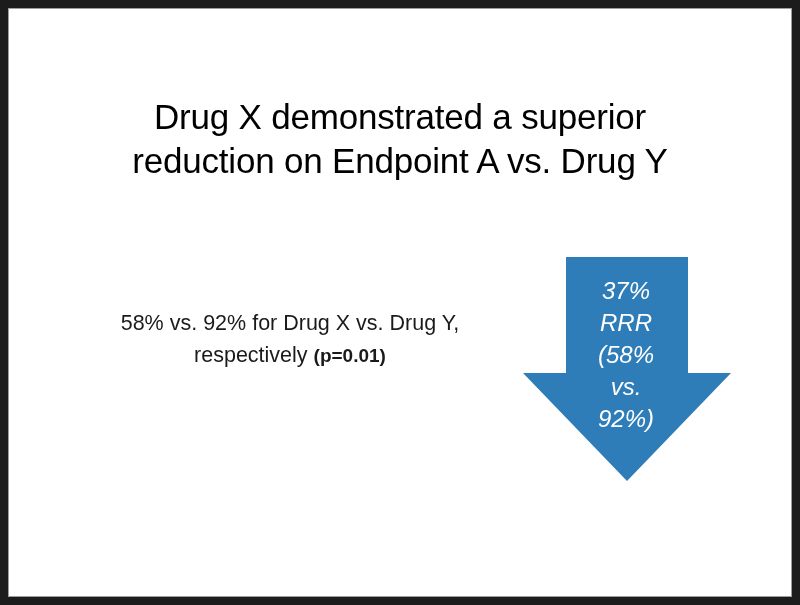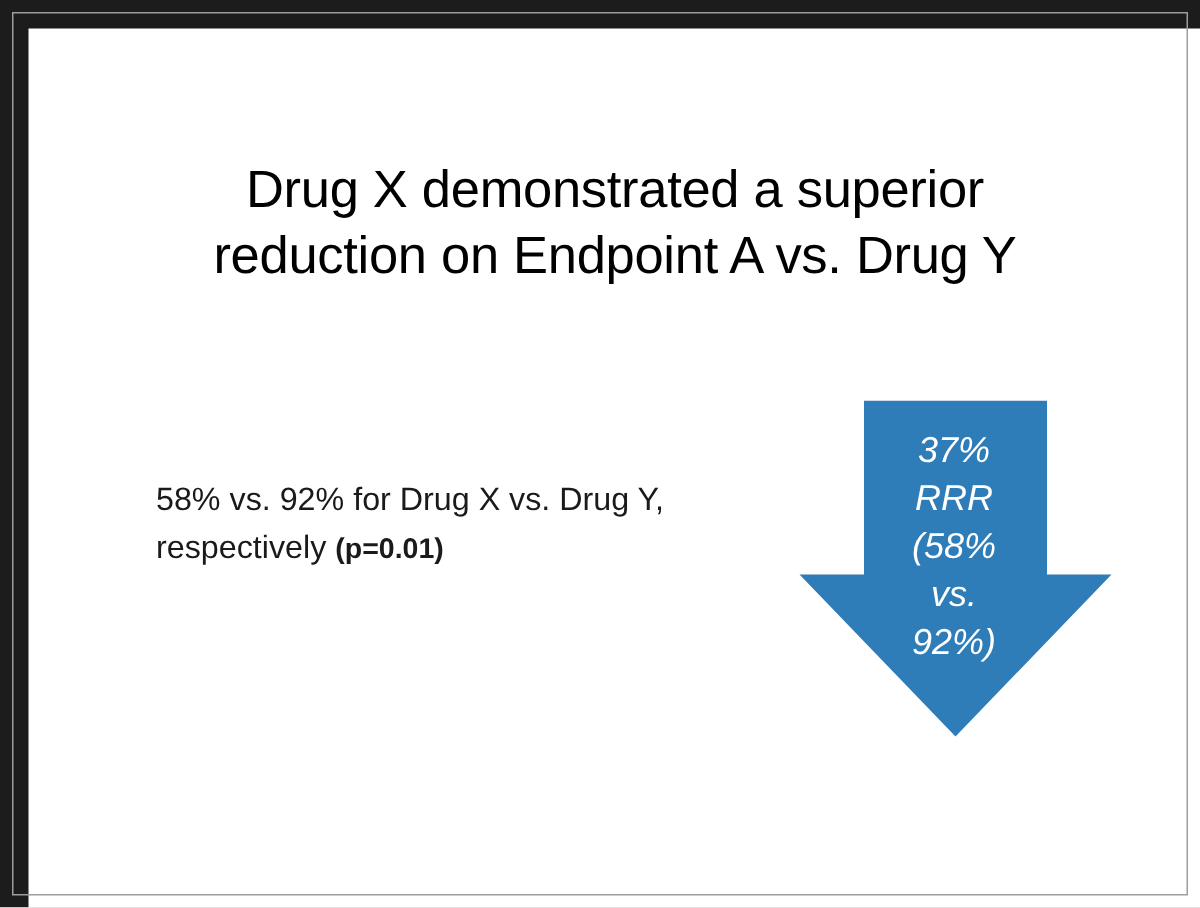--- a/index.html
+++ b/index.html
@@ -14,21 +14,21 @@
     font-family: "Liberation Sans", sans-serif;
   }
 
   
   #slide-frame {
     position: relative;
     width: 800px;
     height: 605px;
     box-sizing: border-box;
     background: #1c1c1c;
-    padding: 19px;
+    padding: 9px;
   }
 
   
   #slide-inner-rule {
     position: absolute;
     left: 8px;
     top: 8px;
     width: 784px;
     height: 589px;
     box-sizing: border-box;
@@ -62,21 +62,21 @@
 
   
   #body-text {
     position: absolute;
     left: 85px;
     top: 298px;
     width: 392px;
     font-size: 21.5px;
     line-height: 32px;
     color: #1a1a1a;
-    text-align: left;
+    text-align: center;
   }
   #body-text .pvalue {
     font-size: 19px;
     font-weight: 700;
   }
 
   
   #arrow-callout {
     position: absolute;
     left: 490px;

